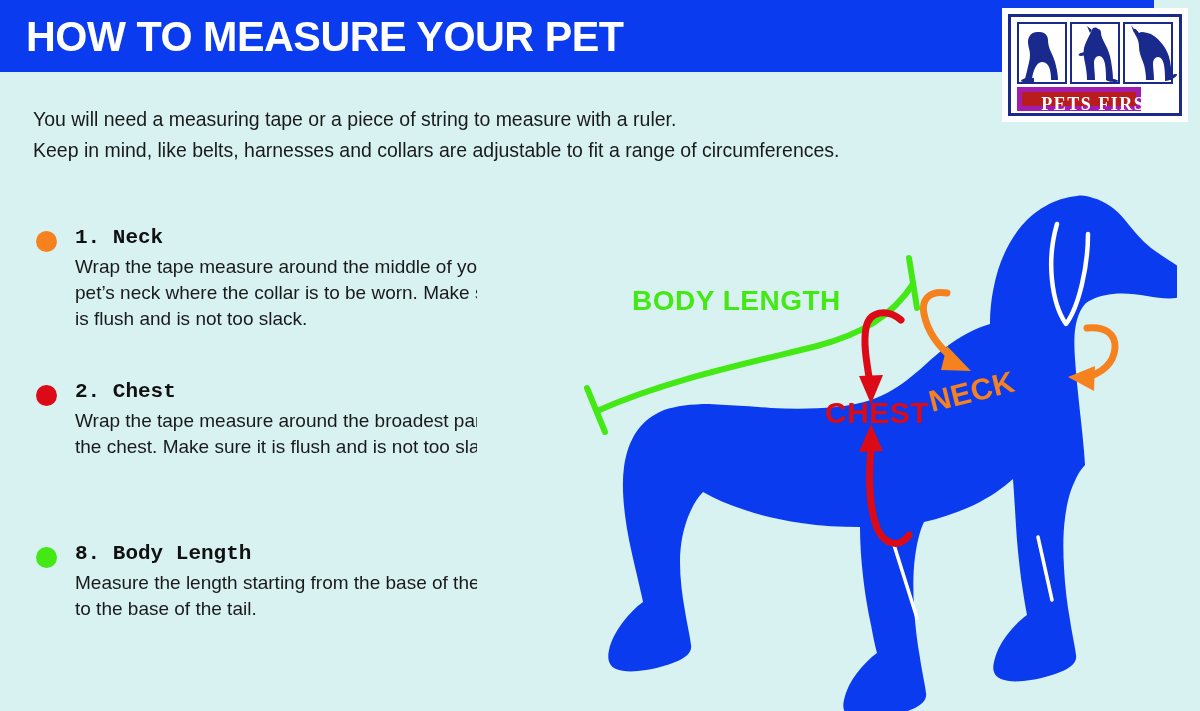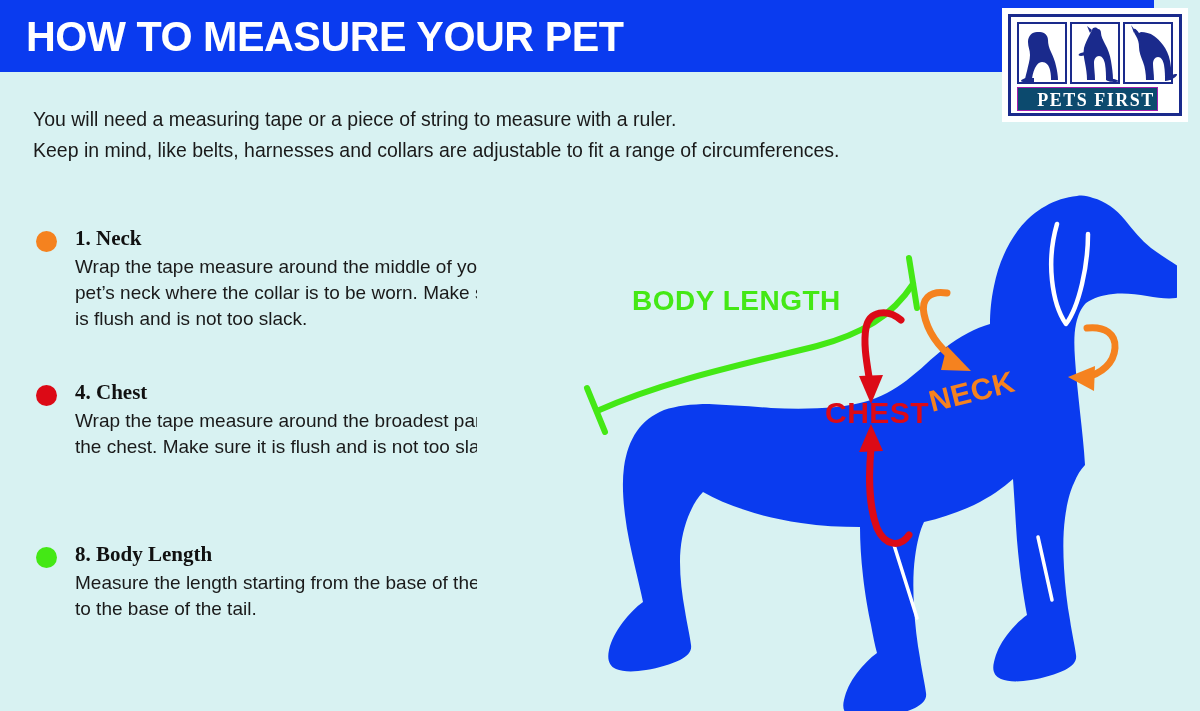--- a/index.html
+++ b/index.html
@@ -78,24 +78,24 @@
     overflow: visible;
   }
   #logo-panel-1 { left: 6px; }
   #logo-panel-2 { left: 59px; }
   #logo-panel-3 { left: 112px; }
   .logo-panel svg { position: absolute; left: -4px; top: -2px; overflow: visible; }
   #logo-banner {
     position: absolute;
     left: 6px;
     top: 70px;
-    width: 141px;
+    width: 124px;
     height: 24px;
-    background: #0c4a6e;
-    border: 1px solid #a21caf;
+    background: #b91c1c;
+    border: 5px solid #a21caf;
     box-sizing: border-box;
   }
   #logo-text {
     position: absolute;
     left: 0;
     top: 0;
     width: 156px;
     height: 24px;
     line-height: 24px;
     text-align: center;
@@ -135,21 +135,21 @@
   .step-bullet {
     position: absolute;
     left: 3px;
     top: 6px;
     width: 21px;
     height: 21px;
     border-radius: 50%;
   }
   .step-title {
     margin-left: 42px;
-    font-family: Liberation Serif, serif;
+    font-family: Liberation Mono, monospace;
     font-weight: bold;
     font-size: 21px;
     color: #111111;
     line-height: 26px;
     letter-spacing: 0px;
   }
   .step-body {
     margin-left: 42px;
     margin-top: 3px;
     font-family: "Liberation Sans", sans-serif;
@@ -238,21 +238,21 @@
   </div>
 
   <div class="step" id="step-1">
     <div class="step-bullet" style="background:#f5821f;"></div>
     <div class="step-title">1. Neck</div>
     <div class="step-body">Wrap the tape measure around the middle of your pet’s neck where the collar is to be worn. Make sure it is flush and is not too slack.</div>
   </div>
 
   <div class="step" id="step-2">
     <div class="step-bullet" style="background:#dc0a16;"></div>
-    <div class="step-title">4. Chest</div>
+    <div class="step-title">2. Chest</div>
     <div class="step-body">Wrap the tape measure around the broadest part of the chest. Make sure it is flush and is not too slack.</div>
   </div>
 
   <div class="step" id="step-3">
     <div class="step-bullet" style="background:#44e815;"></div>
     <div class="step-title">8. Body Length</div>
     <div class="step-body">Measure the length starting from the base of the neck to the base of the tail.</div>
   </div>
 
   <div id="diagram">

